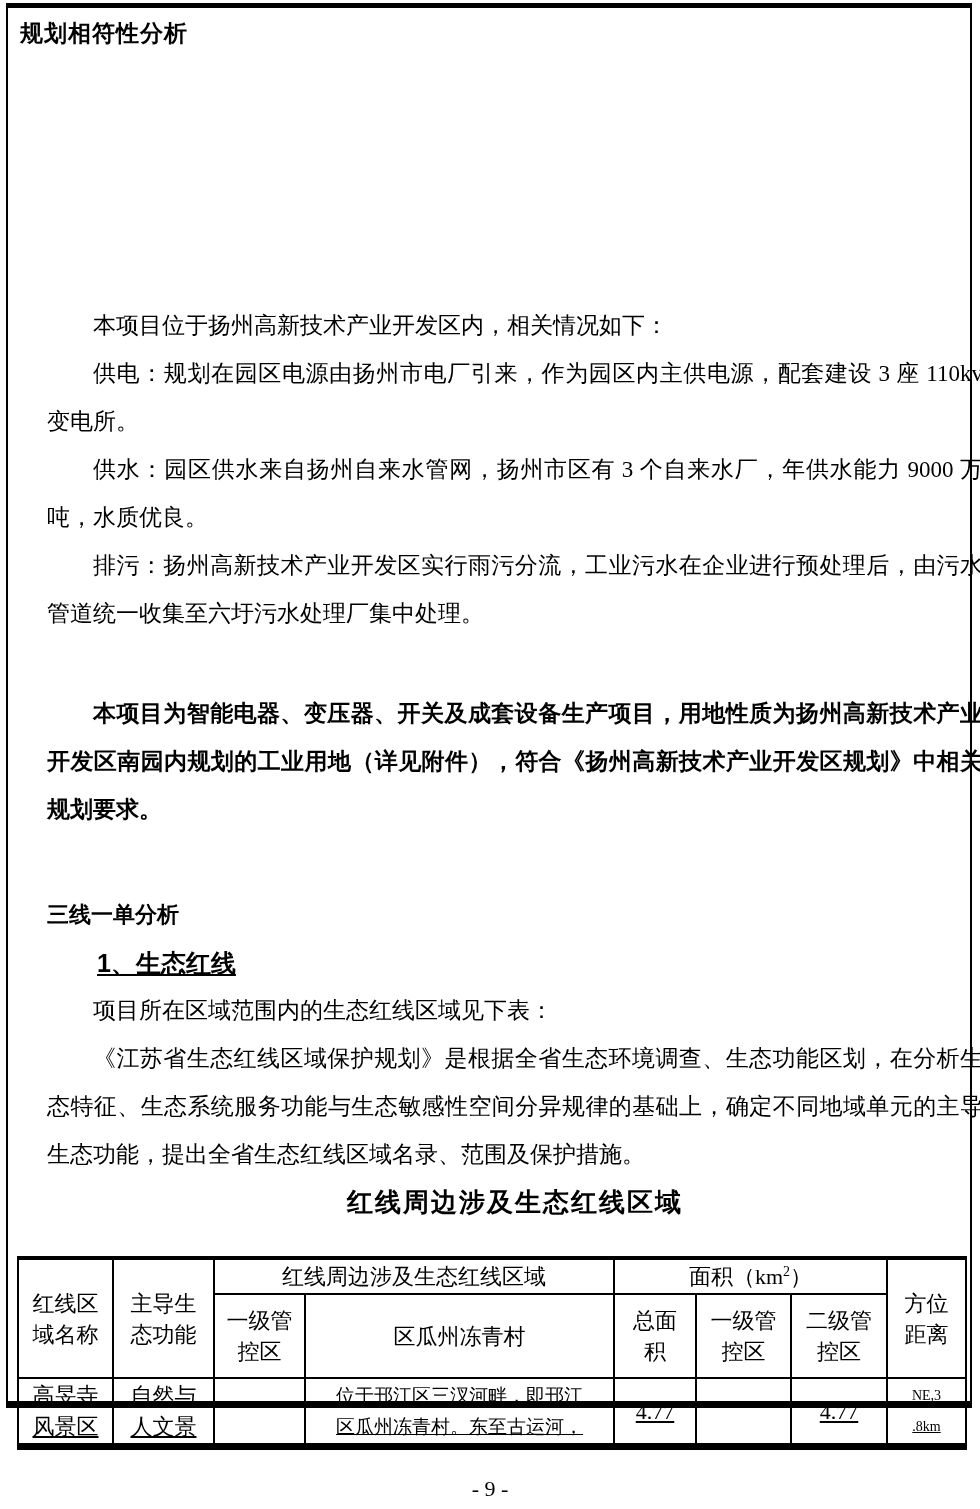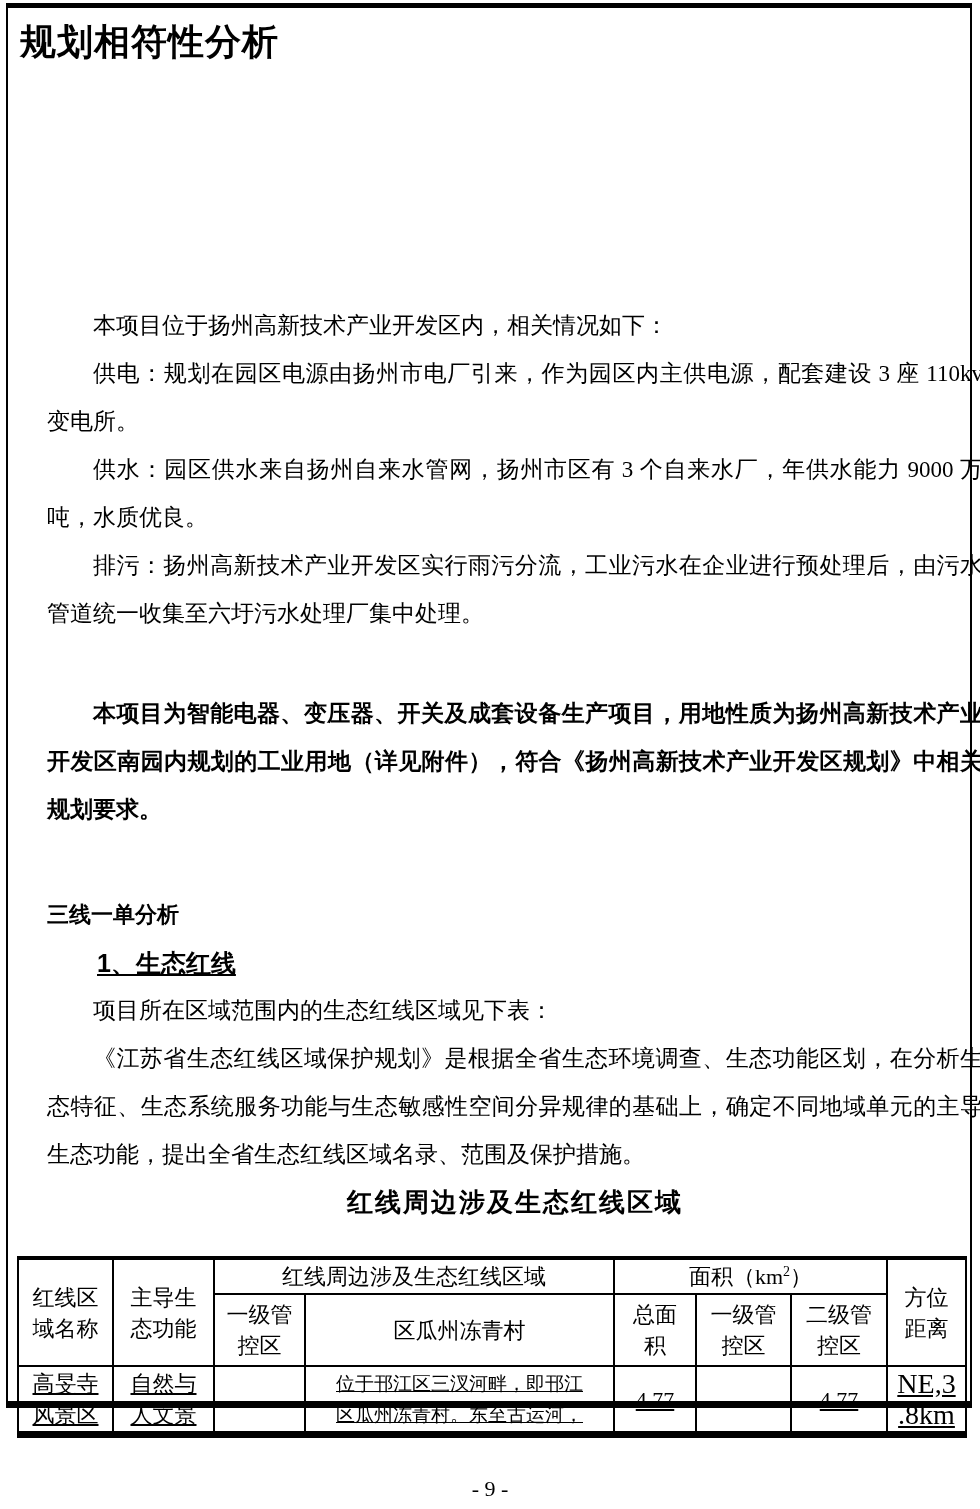--- a/index.html
+++ b/index.html
@@ -9,21 +9,21 @@
     overflow:hidden;
   }
   .frame {
     position:absolute; left:6px; top:3px; width:966px; height:1405px;
     border:2px solid #000; border-top-width:5px; border-bottom-width:7px;
     box-sizing:border-box;
   }
   .section-title {
     position:absolute; left:12px; top:10px;
     font-family:"Liberation Sans","DejaVu Sans",sans-serif;
-    font-weight:bold; font-size:36px; letter-spacing:1px;
+    font-weight:bold; font-size:23px; letter-spacing:1px;
   }
   .text-flow {
     position:absolute; left:18px; width:936px; top:294px;
     font-size:23px; line-height:48px; text-align:justify;margin-left:21px;
   }
   .text-flow p { margin:0; text-indent:2em; }
   .bold-sans {
     font-family:"Liberation Sans","DejaVu Sans",sans-serif;
     font-weight:bold;
   }
@@ -39,24 +39,24 @@
     border-collapse:collapse; table-layout:fixed;
     border:2px solid #000; border-top:4px solid #000; border-bottom:7px solid #000;
     font-size:22px;
   }
   table.red-table td {
     border:2px solid #000; text-align:center; vertical-align:middle;
     padding:1px 4px; line-height:31px; white-space:pre-line;
     overflow:hidden;
   }
   tr.hrow1 { height:32px; }
-  tr.hrow2 { height:72px; }
+  tr.hrow2 { height:84px; }
   tr.drow  { height:68px;text-decoration:underline; }
   td.cell-desc { text-align:left; padding:1px 8px; font-size:19px; }
-  td.cell-dir  { font-size:28px; padding:1px 2px;margin-left:12px; }
+  td.cell-dir  { font-size:14px; padding:1px 2px;margin-left:12px; }
   sup.km2 { font-size:14px; vertical-align:super; line-height:0; }
   .page-number {
     position:absolute; left:0; width:100%; top:1476px;
     text-align:center; font-size:22px;
   }
 </style>
 </head>
 <body>
 
 <div class="page">

